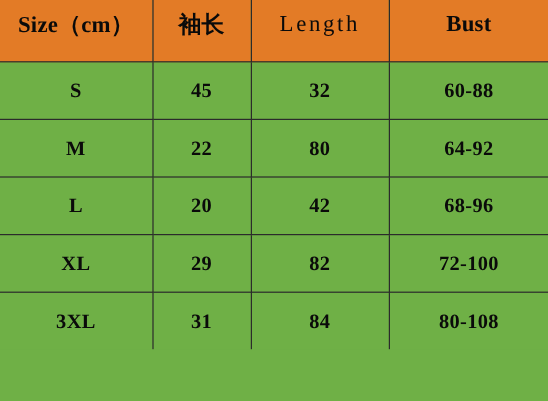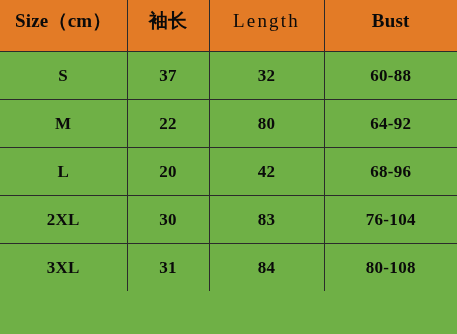--- a/index.html
+++ b/index.html
@@ -99,41 +99,41 @@
           <th class="size-head">Size（cm）</th>
           <th class="sleeve-head">袖长</th>
           <th class="length-head">Length</th>
           <th class="bust-head">Bust</th>
         </tr>
       </thead>
 
       <tbody>
         <tr>
           <td>S</td>
-          <td>37</td>
+          <td>45</td>
           <td>32</td>
           <td>60-88</td>
         </tr>
         <tr>
           <td>M</td>
           <td>22</td>
           <td>80</td>
           <td>64-92</td>
         </tr>
         <tr>
           <td>L</td>
           <td>20</td>
           <td>42</td>
           <td>68-96</td>
         </tr>
         <tr>
-          <td>2XL</td>
-          <td>30</td>
-          <td>83</td>
-          <td>76-104</td>
+          <td>XL</td>
+          <td>29</td>
+          <td>82</td>
+          <td>72-100</td>
         </tr>
         <tr>
           <td>3XL</td>
           <td>31</td>
           <td>84</td>
           <td>80-108</td>
         </tr>
       </tbody>
     </table>
 

